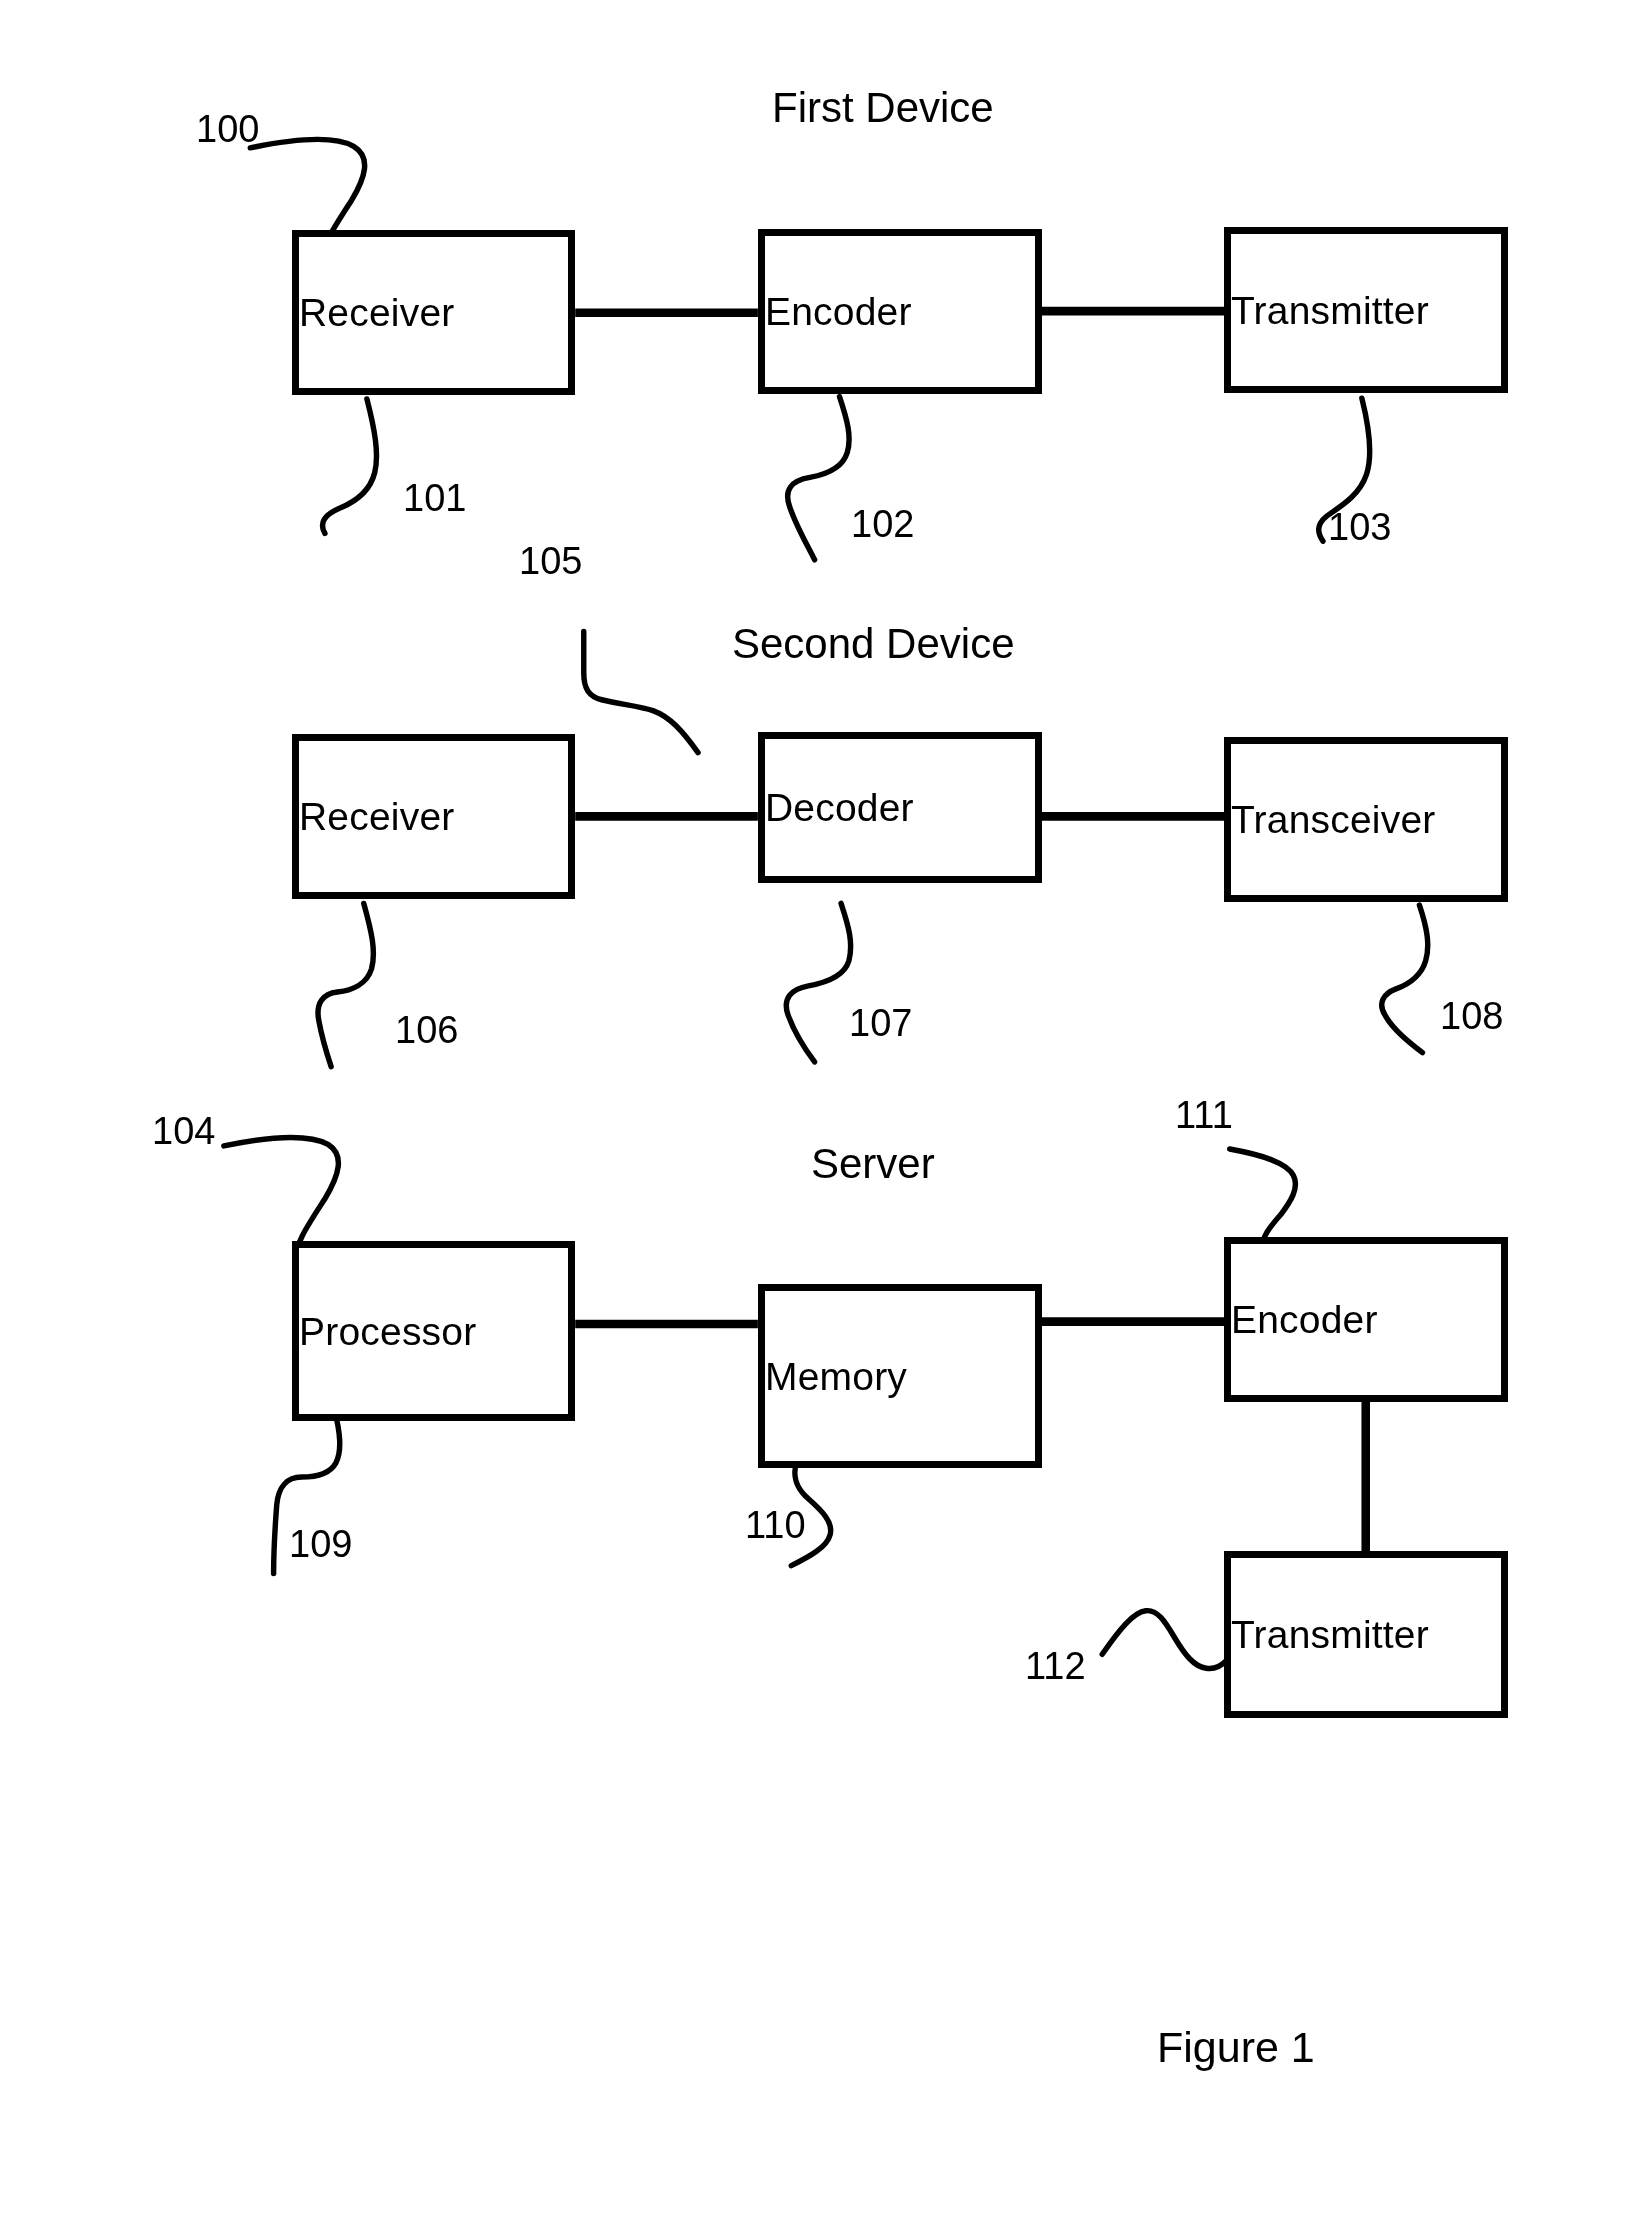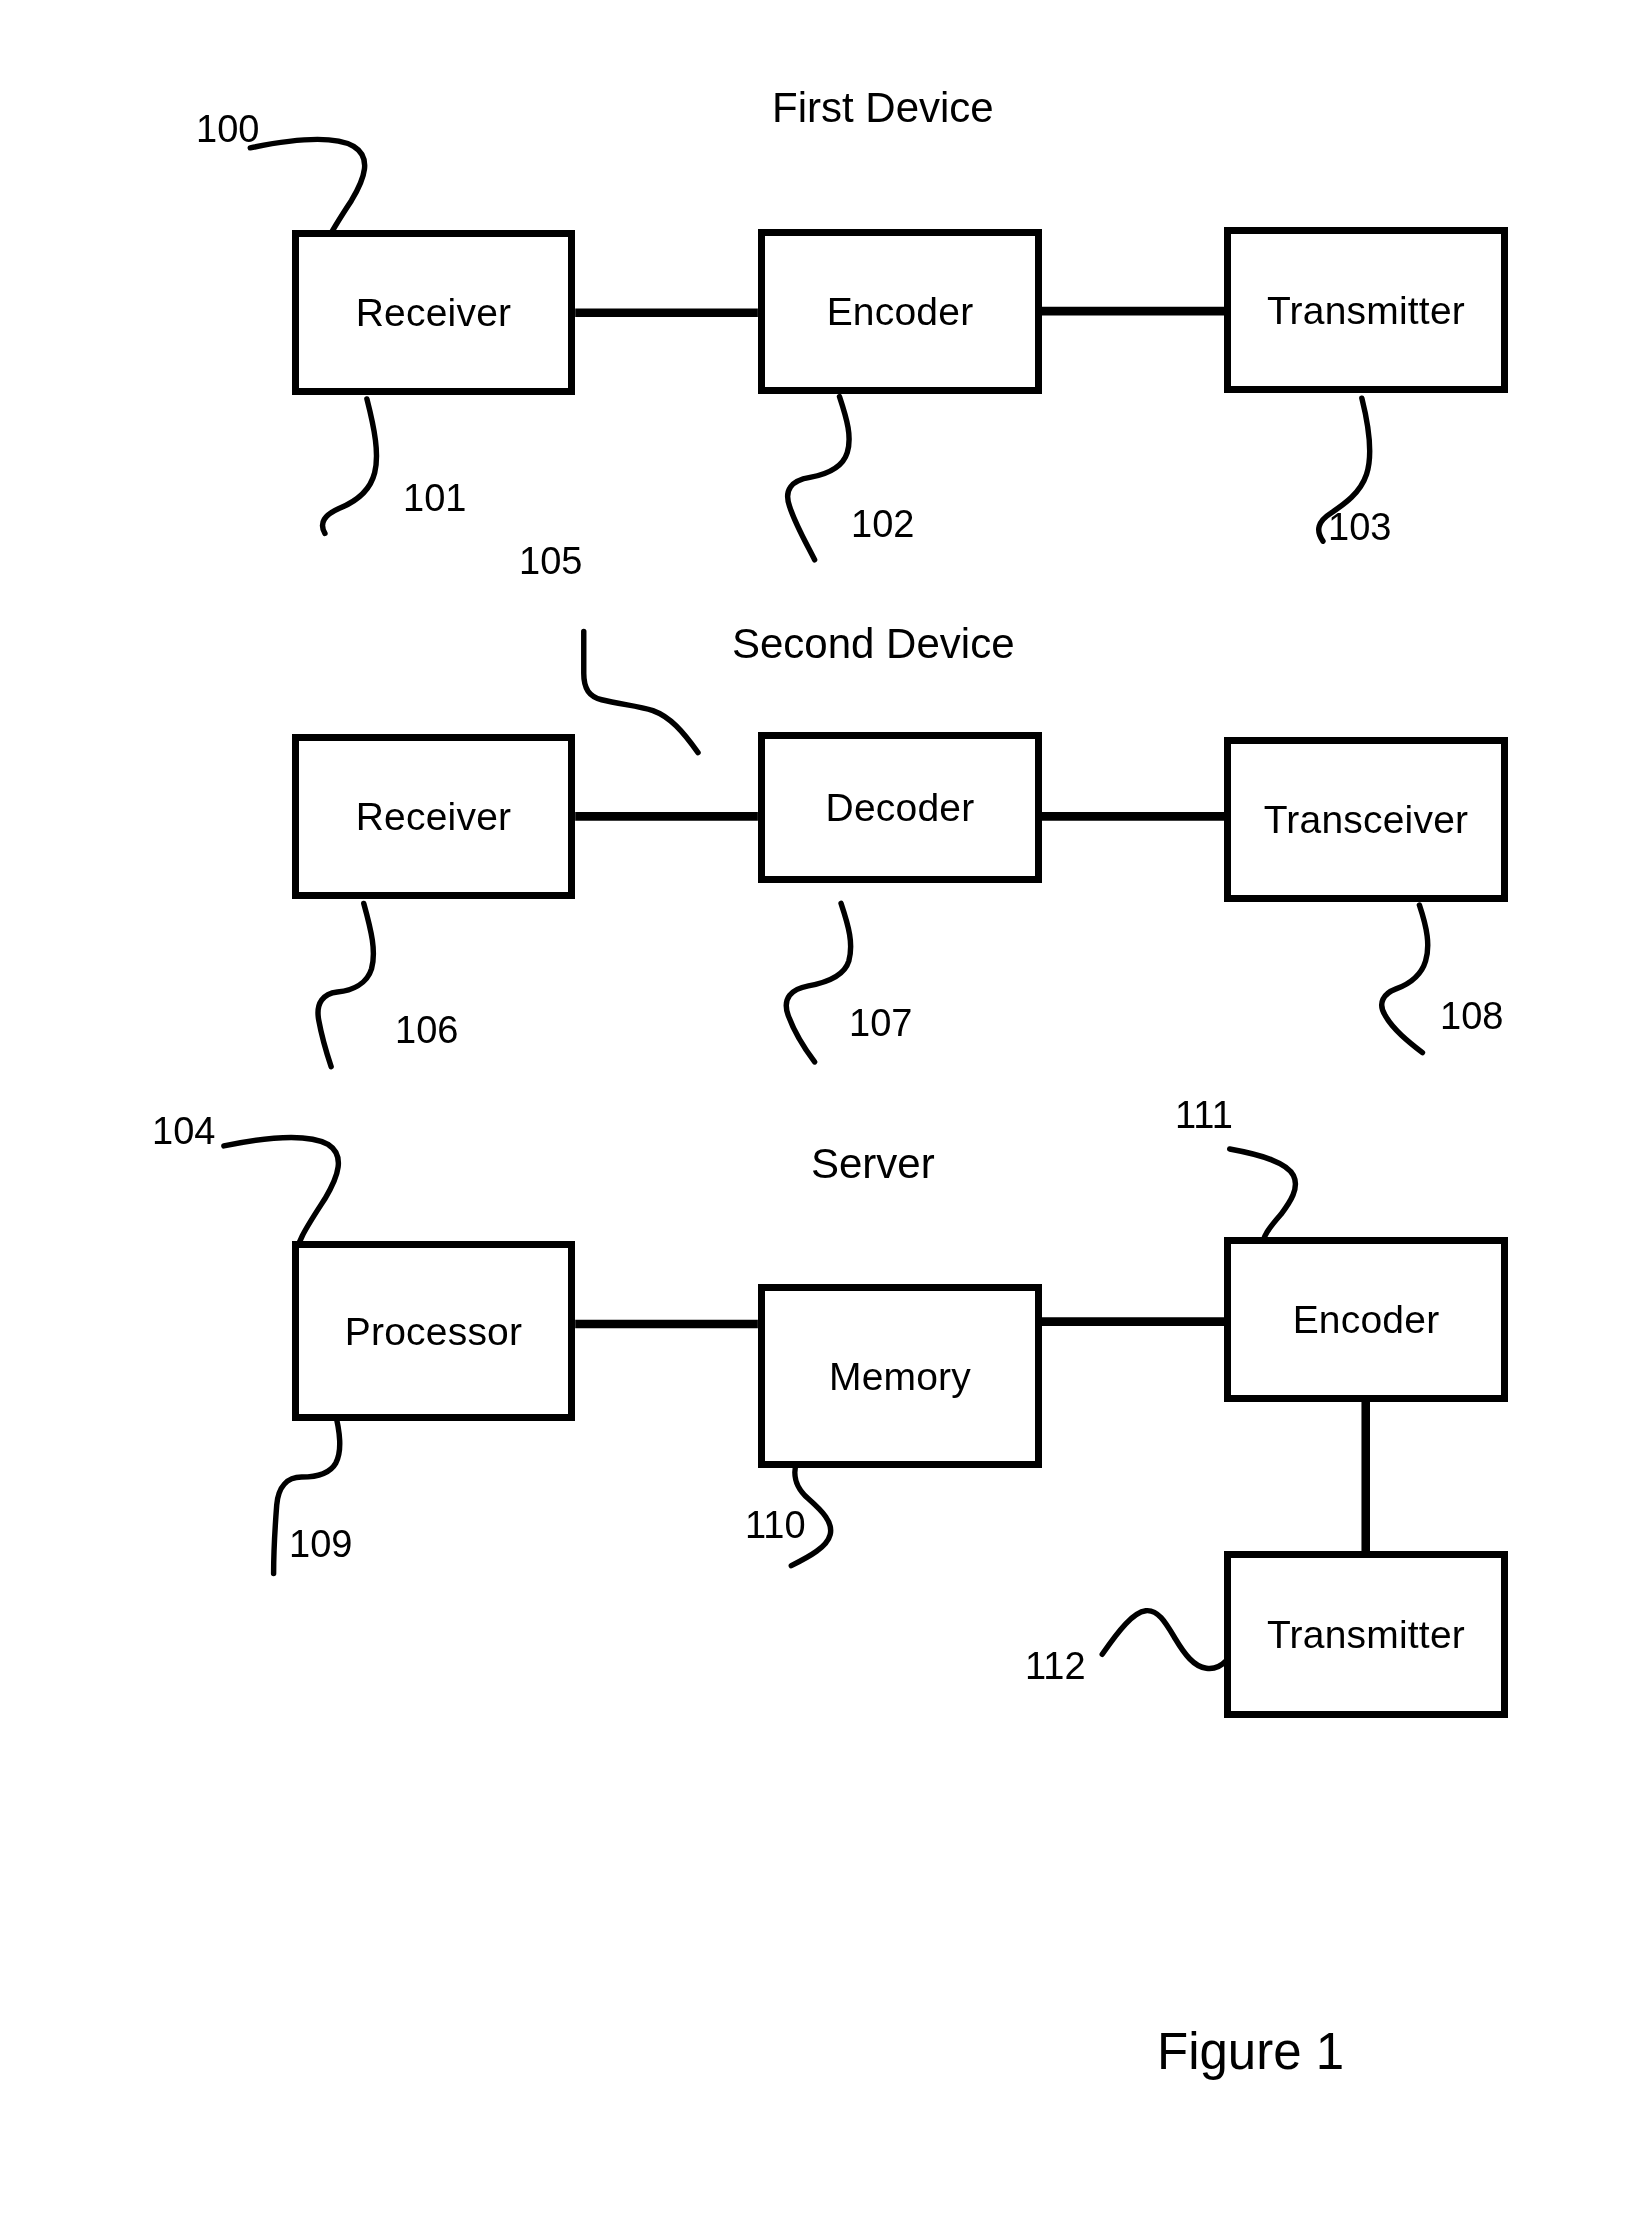--- a/index.html
+++ b/index.html
@@ -29,21 +29,21 @@
     width: 1651px;
     height: 2239px;
   }
   .node-box {
     position: absolute;
     box-sizing: border-box;
     border: 7px solid #000000;
     background: #ffffff;
     display: flex;
     align-items: center;
-    justify-content: center;
+    justify-content: flex-start;
   }
   .node-label {
     font-size: 39px;
     line-height: 1;
     letter-spacing: 0.2px;
     white-space: nowrap;
     color: #000000;
   }
   .group-title {
     position: absolute;
@@ -54,21 +54,21 @@
   }
   .ref-num {
     position: absolute;
     font-size: 38px;
     line-height: 1;
     white-space: nowrap;
     color: #000000;
   }
   .fig-caption {
     position: absolute;
-    font-size: 51px;
+    font-size: 43px;
     line-height: 1;
     white-space: nowrap;
     color: #000000;
   }
 </style>
 </head>
 <body>
 
 <div id="figure-root">
 

